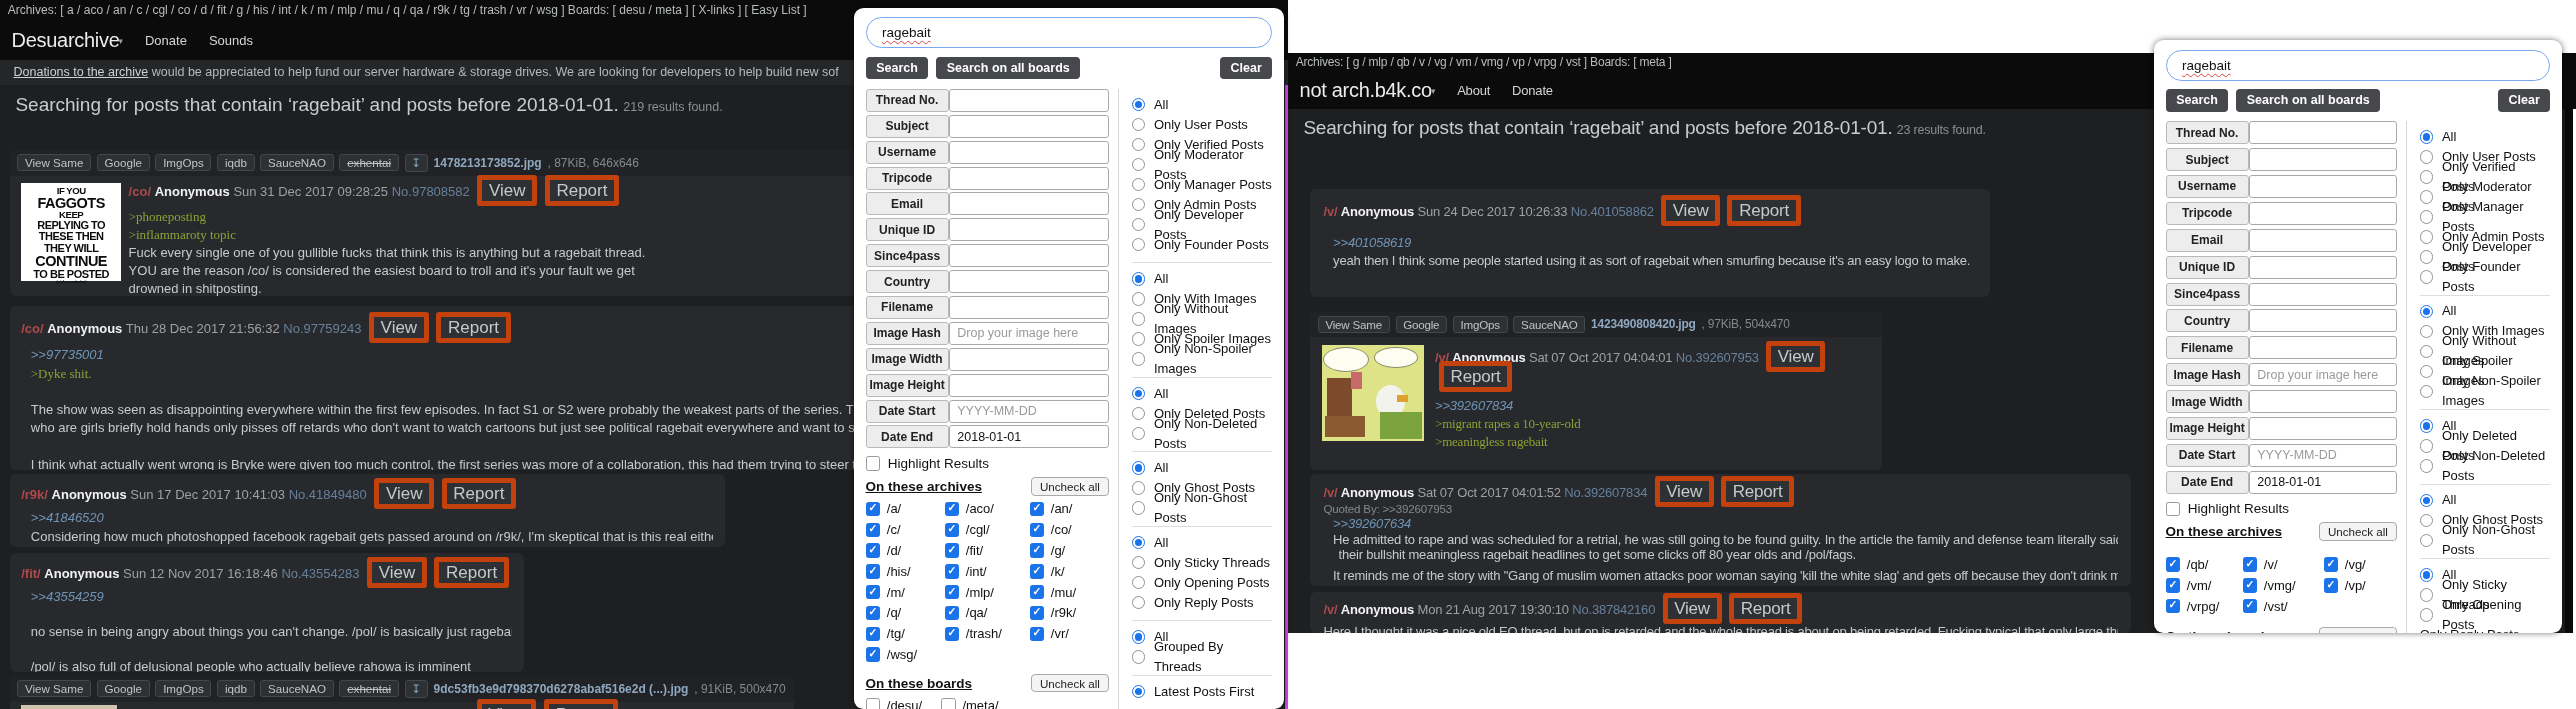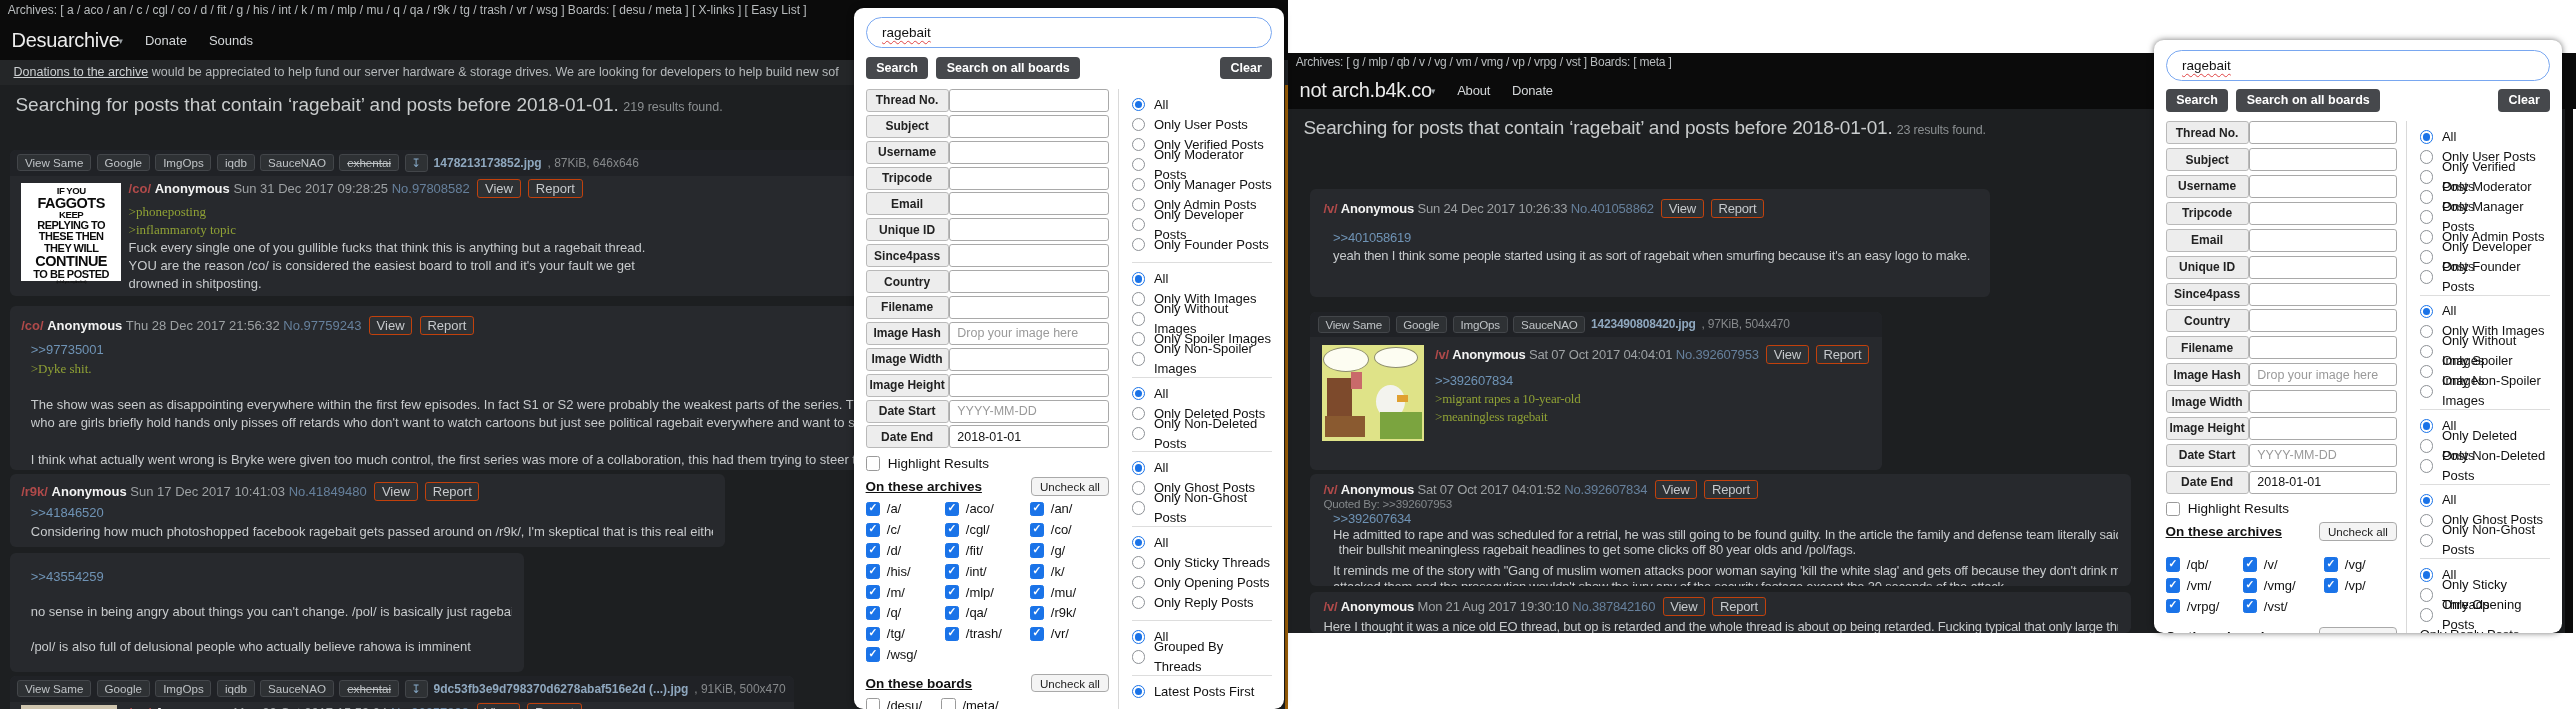--- a/index.html
+++ b/index.html
@@ -1,16 +1,16 @@
 <!DOCTYPE html>
 <html><head>
 <meta charset="utf-8">
 <style>
   html,body{margin:0;padding:0;background:#fff;}
-  .stage{position:relative;width:2576px;height:709px;overflow:hidden;background:#a16207;
+  .stage{position:relative;width:2576px;height:709px;overflow:hidden;background:#d946ef;
          font-family:"Liberation Sans",sans-serif;}
   .abs{position:absolute;}
 
   
   .dkpage{background:#1d1f21;}
   .blackbar{background:#0b0b0b;color:#b8bcbe;}
   .archline{font-size:12px;line-height:21px;padding-left:7.7px;white-space:nowrap;overflow:hidden;}
   .brandbar{display:flex;align-items:center;gap:1px;padding-left:11.6px;}
   .brand{font-size:20px;color:#ececec;letter-spacing:-0.3px;}
   .caret{font-size:8.7px;color:#9aa0a4;margin-left:-1.9px;}
@@ -25,23 +25,23 @@
           font-size:11.6px;color:#aeb1b4;white-space:nowrap;}
   .chip{background:#2e3134;border:1px solid #43464a;border-radius:2.9px;padding:1px 6.7px;color:#bfc3c6;}
   .chip.on{text-decoration:line-through;}
   .dlchip{background:#2e3134;border:1px solid #43464a;border-radius:2.9px;padding:1px 5.8px;color:#86a9c7;}
   .fname{color:#8fa8bf;font-size:12px;font-weight:bold;}
   .fmeta{color:#85888a;font-size:12px;}
   .btag{color:#b04a4a;font-weight:bold;}
   .pname{color:#f2f2f2;font-weight:bold;}
   .pdate{color:#9da1a3;}
   .pno{color:#66809c;}
-  .act{background:#2e3134;border:1px solid #c2410c;border-radius:2.9px;padding:1px 6.7px;color:#c6c9cc;font-size:13px;margin-left:3.9px;}
+  .act{background:#2e3134;border:5px solid #c2410c;border-radius:2.9px;padding:1px 6.7px;color:#c6c9cc;font-size:17px;margin-left:3.9px;}
   .gt{color:#8fa135;font-family:Liberation Serif, serif;}
-  .ql{color:#6f93b5;}
+  .ql{color:#6f93b5;font-style:italic;}
   .qby{color:#84888b;font-size:11.6px;}
   .pline{white-space:nowrap;overflow:hidden;}
 
   .thumb1{position:absolute;background:#fff;color:#0b0b0b;text-align:center;font-weight:bold;
           letter-spacing:-0.5px;line-height:1.02;padding-top:2.9px;box-sizing:border-box;}
   .t-s{font-size:9.6px;display:block;} .t-m{font-size:11px;display:block;}
   .t-l{font-size:14.5px;display:block;} .t-xs{font-size:4.3px;display:block;font-weight:normal;}
 
   .comic{position:absolute;background:#dfe388;overflow:hidden;}
   .comic .bub{position:absolute;background:#fdfdf2;border:1px solid #8d8d6d;border-radius:50%;}
@@ -179,20 +179,28 @@
         <span class="pdate">Sun 17 Dec 2017 10:41:03</span>
         <span class="pno">No.41849480</span>
         <span class="act">View</span>
         <span class="act">Report</span>
       </div>
       <div class="ql pline" style="margin:5.8px 0 0 9.6px;line-height:18.3px;">&gt;&gt;41846520</div>
       <div class="pline" style="margin-left:9.6px;line-height:18.3px;">Considering how much photoshopped facebook ragebait gets passed around on /r9k/, I'm skeptical that is this real either.</div>
     </div>
 
     <div class="card" style="left:9.6px;top:553px;width:514px;height:119px;padding:9.6px 11.6px;box-sizing:border-box;">
+      <div>
+        <span class="btag">/fit/</span>
+        <span class="pname">Anonymous</span>
+        <span class="pdate">Sun 12 Nov 2017 16:18:46</span>
+        <span class="pno">No.43554283</span>
+        <span class="act">View</span>
+        <span class="act">Report</span>
+      </div>
       <div class="ql pline" style="margin:5.8px 0 0 9.6px;line-height:18.3px;">&gt;&gt;43554259</div>
       <div class="pline" style="margin:16.4px 0 0 9.6px;line-height:18.3px;">no sense in being angry about things you can't change. /pol/ is basically just ragebait</div>
       <div class="pline" style="margin:16.4px 0 0 9.6px;line-height:18.3px;">/pol/ is also full of delusional people who actually believe rahowa is imminent</div>
     </div>
 
     <div class="card" style="left:9.6px;top:676px;width:784px;height:77px;">
       <div class="ptools">
         <div style="display:flex;gap:5.8px;">
 
         <span class="chip">View Same</span>

